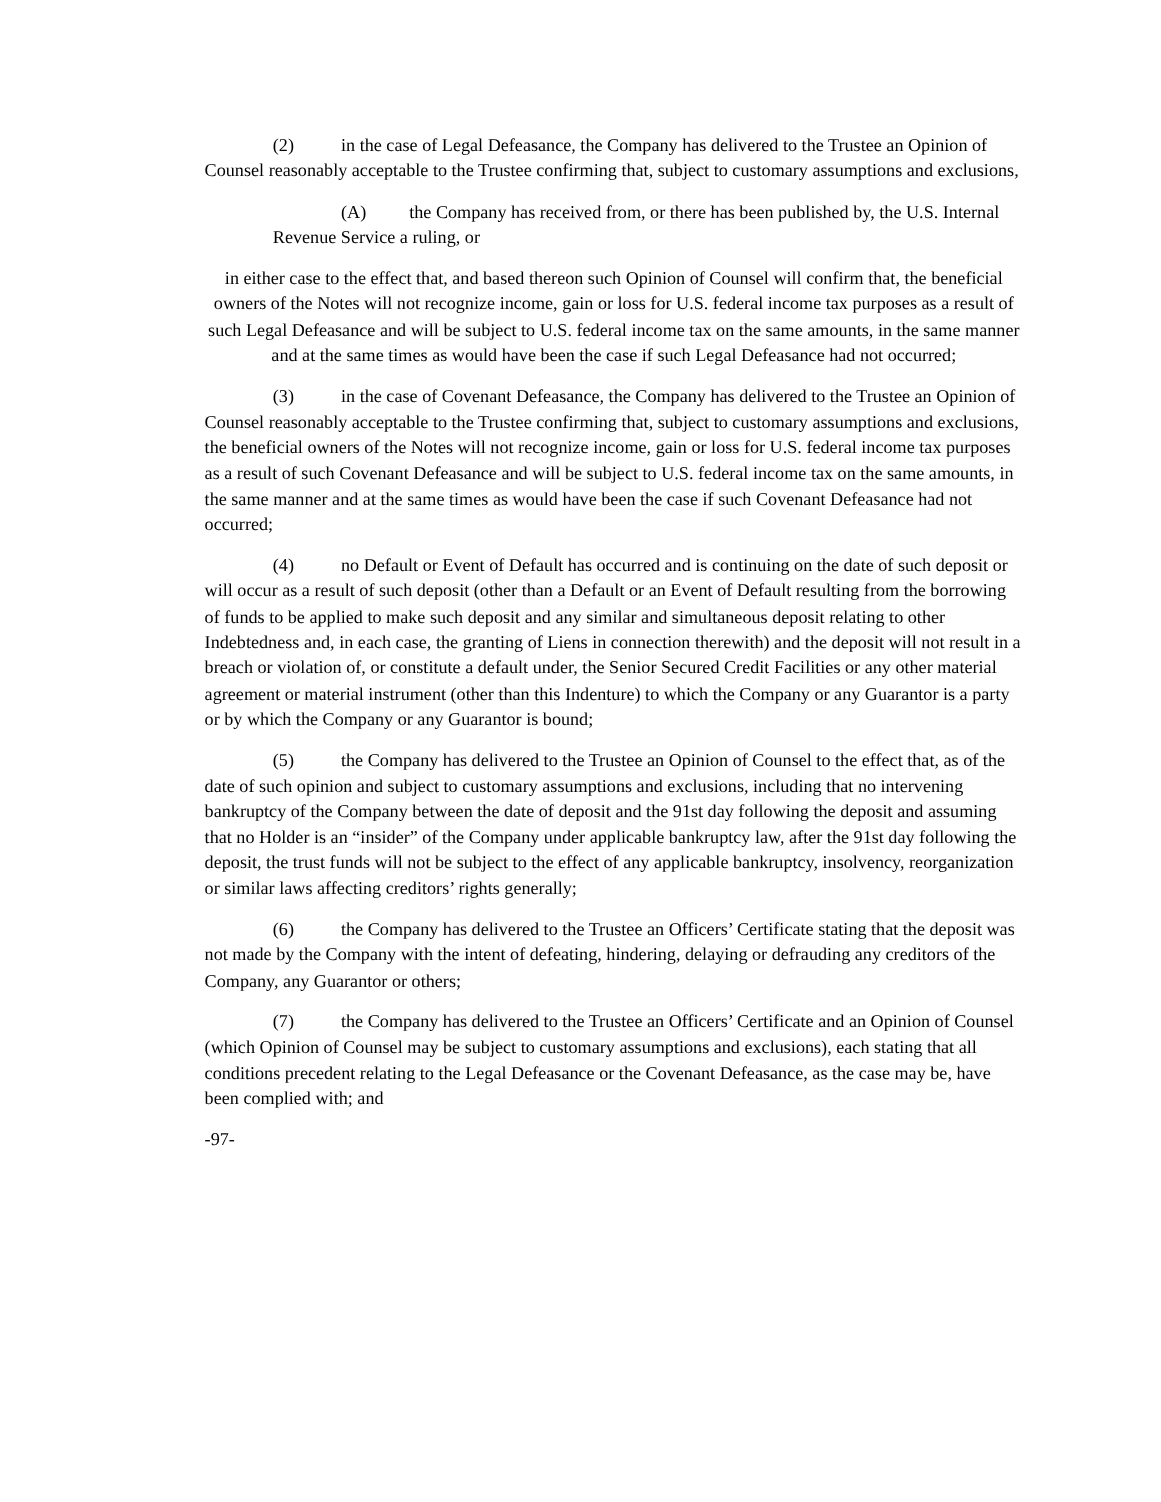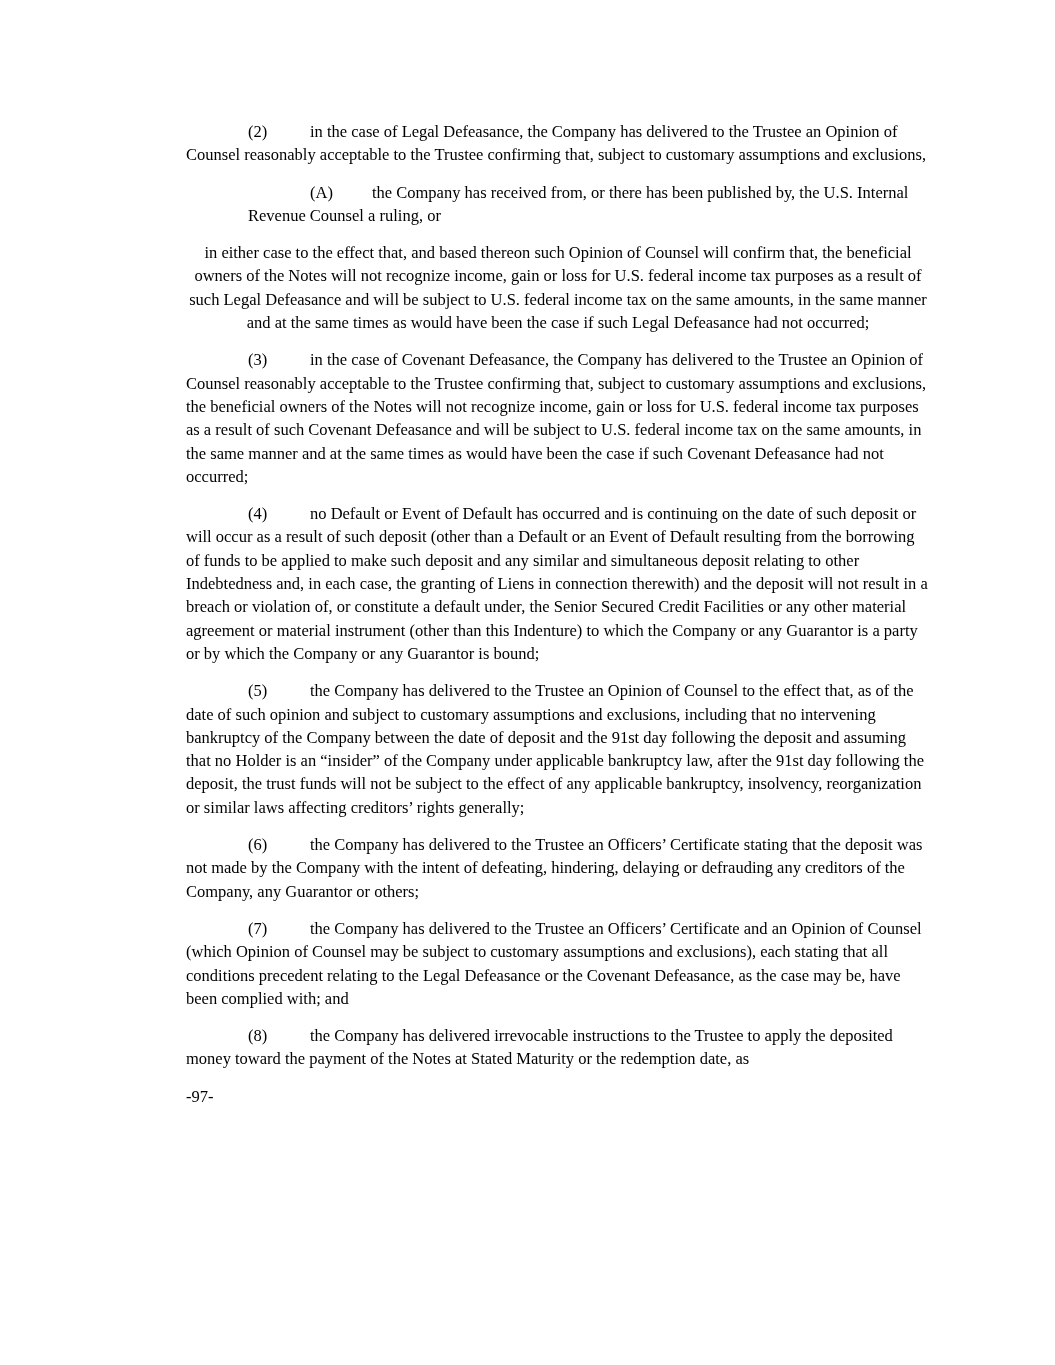--- a/index.html
+++ b/index.html
@@ -48,32 +48,31 @@
     margin-top: 8px;
   }
 </style>
 </head>
 <body>
 
 <div class="page">
 
   <p class="lvl1"><span class="num">(2)</span><span>in the case of Legal Defeasance, the Company has delivered to the Trustee an Opinion of Counsel reasonably acceptable to the Trustee confirming that, subject to customary assumptions and exclusions,</span></p>
 
-  <p class="lvl2"><span class="num">(A)</span><span>the Company has received from, or there has been published by, the U.S. Internal Revenue Counsel a ruling, or</span></p>
+  <p class="lvl2"><span class="num">(A)</span><span>the Company has received from, or there has been published by, the U.S. Internal Revenue Service a ruling, or</span></p>
 
 
   <p class="plain"><span>in either case to the effect that, and based thereon such Opinion of Counsel will confirm that, the beneficial owners of the Notes will not recognize income, gain or loss for U.S. federal income tax purposes as a result of such Legal Defeasance and will be subject to U.S. federal income tax on the same amounts, in the same manner and at the same times as would have been the case if such Legal Defeasance had not occurred;</span></p>
 
   <p class="lvl1"><span class="num">(3)</span><span>in the case of Covenant Defeasance, the Company has delivered to the Trustee an Opinion of Counsel reasonably acceptable to the Trustee confirming that, subject to customary assumptions and exclusions, the beneficial owners of the Notes will not recognize income, gain or loss for U.S. federal income tax purposes as a result of such Covenant Defeasance and will be subject to U.S. federal income tax on the same amounts, in the same manner and at the same times as would have been the case if such Covenant Defeasance had not occurred;</span></p>
 
   <p class="lvl1"><span class="num">(4)</span><span>no Default or Event of Default has occurred and is continuing on the date of such deposit or will occur as a result of such deposit (other than a Default or an Event of Default resulting from the borrowing of funds to be applied to make such deposit and any similar and simultaneous deposit relating to other Indebtedness and, in each case, the granting of Liens in connection therewith) and the deposit will not result in a breach or violation of, or constitute a default under, the Senior Secured Credit Facilities or any other material agreement or material instrument (other than this Indenture) to which the Company or any Guarantor is a party or by which the Company or any Guarantor is bound;</span></p>
 
   <p class="lvl1"><span class="num">(5)</span><span>the Company has delivered to the Trustee an Opinion of Counsel to the effect that, as of the date of such opinion and subject to customary assumptions and exclusions, including that no intervening bankruptcy of the Company between the date of deposit and the 91st day following the deposit and assuming that no Holder is an “insider” of the Company under applicable bankruptcy law, after the 91st day following the deposit, the trust funds will not be subject to the effect of any applicable bankruptcy, insolvency, reorganization or similar laws affecting creditors’ rights generally;</span></p>
 
   <p class="lvl1"><span class="num">(6)</span><span>the Company has delivered to the Trustee an Officers’ Certificate stating that the deposit was not made by the Company with the intent of defeating, hindering, delaying or defrauding any creditors of the Company, any Guarantor or others;</span></p>
 
   <p class="lvl1"><span class="num">(7)</span><span>the Company has delivered to the Trustee an Officers’ Certificate and an Opinion of Counsel (which Opinion of Counsel may be subject to customary assumptions and exclusions), each stating that all conditions precedent relating to the Legal Defeasance or the Covenant Defeasance, as the case may be, have been complied with; and</span></p>
 
-  <p class="lvl1"><span class="num">(8)</span><span>the Company has delivered irrevocable instructions to the Trustee to apply the deposited money toward the payment of the Notes at Stated Maturity or the redemption date, as</span></p>
 
   <p class="page-number">-97-</p>
 
 </div>
 
 </body></html>

